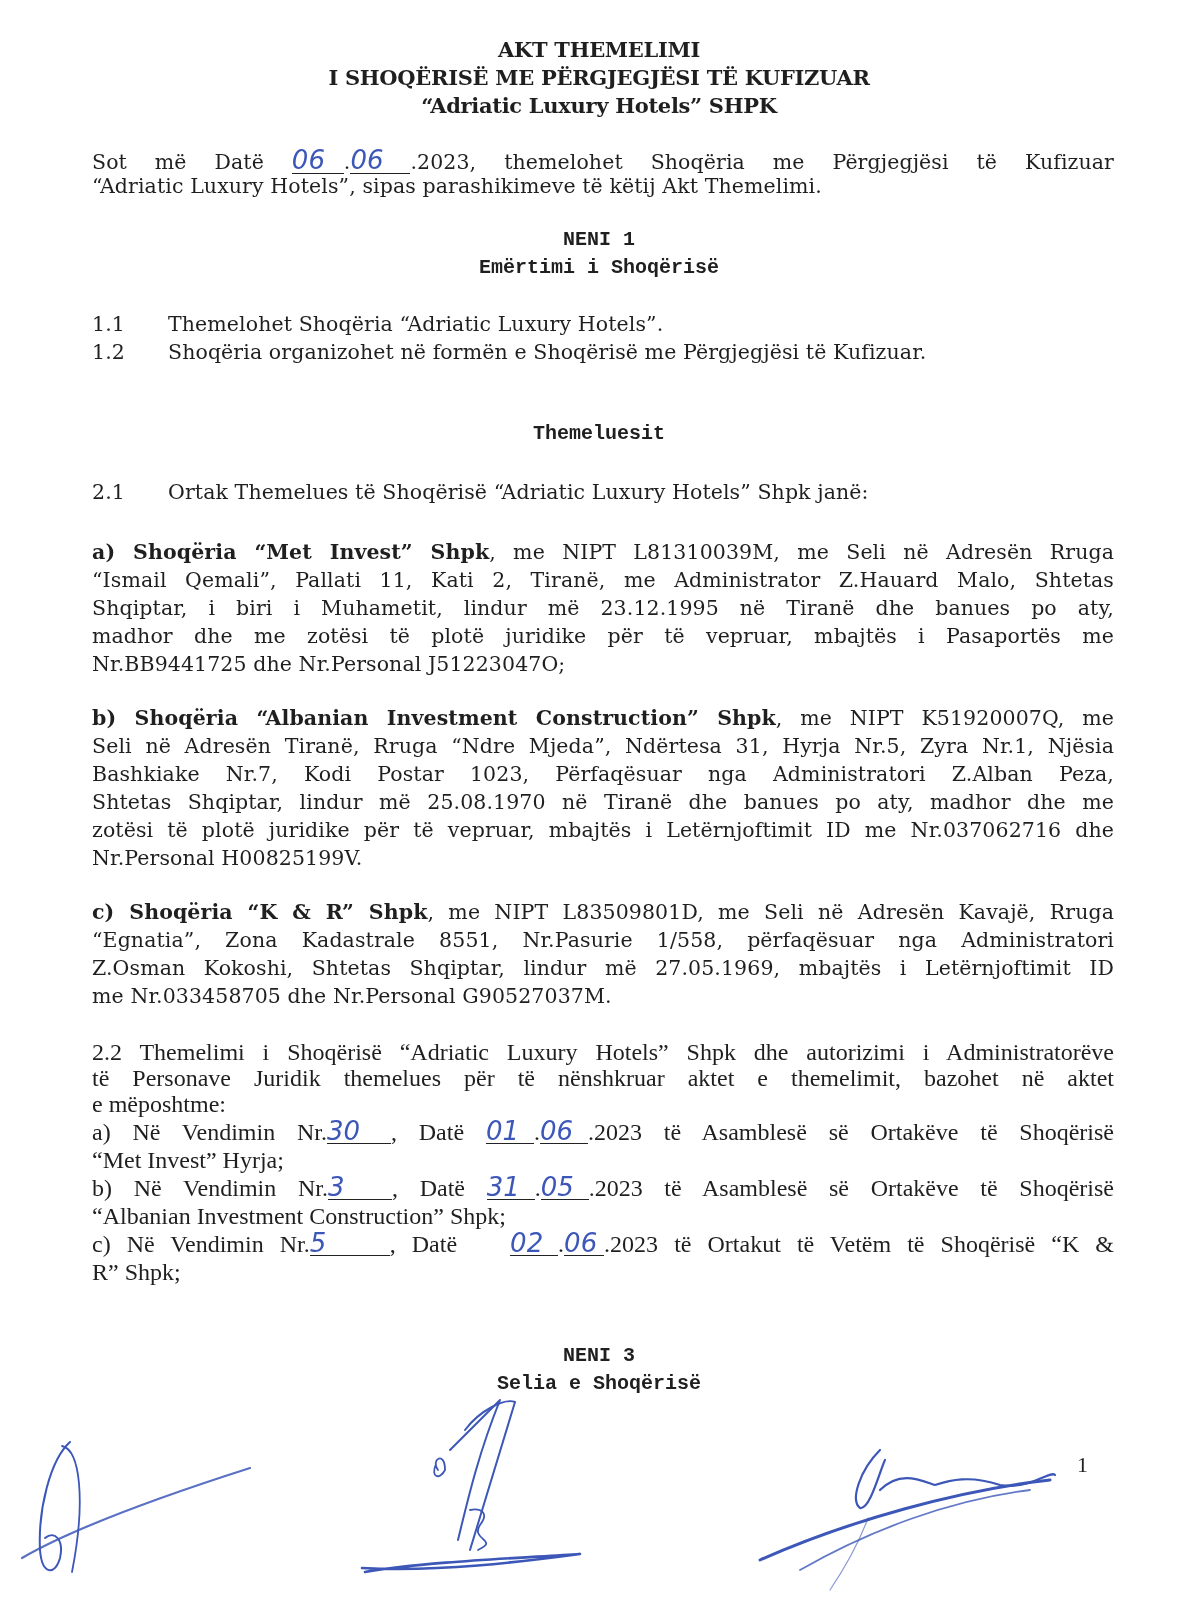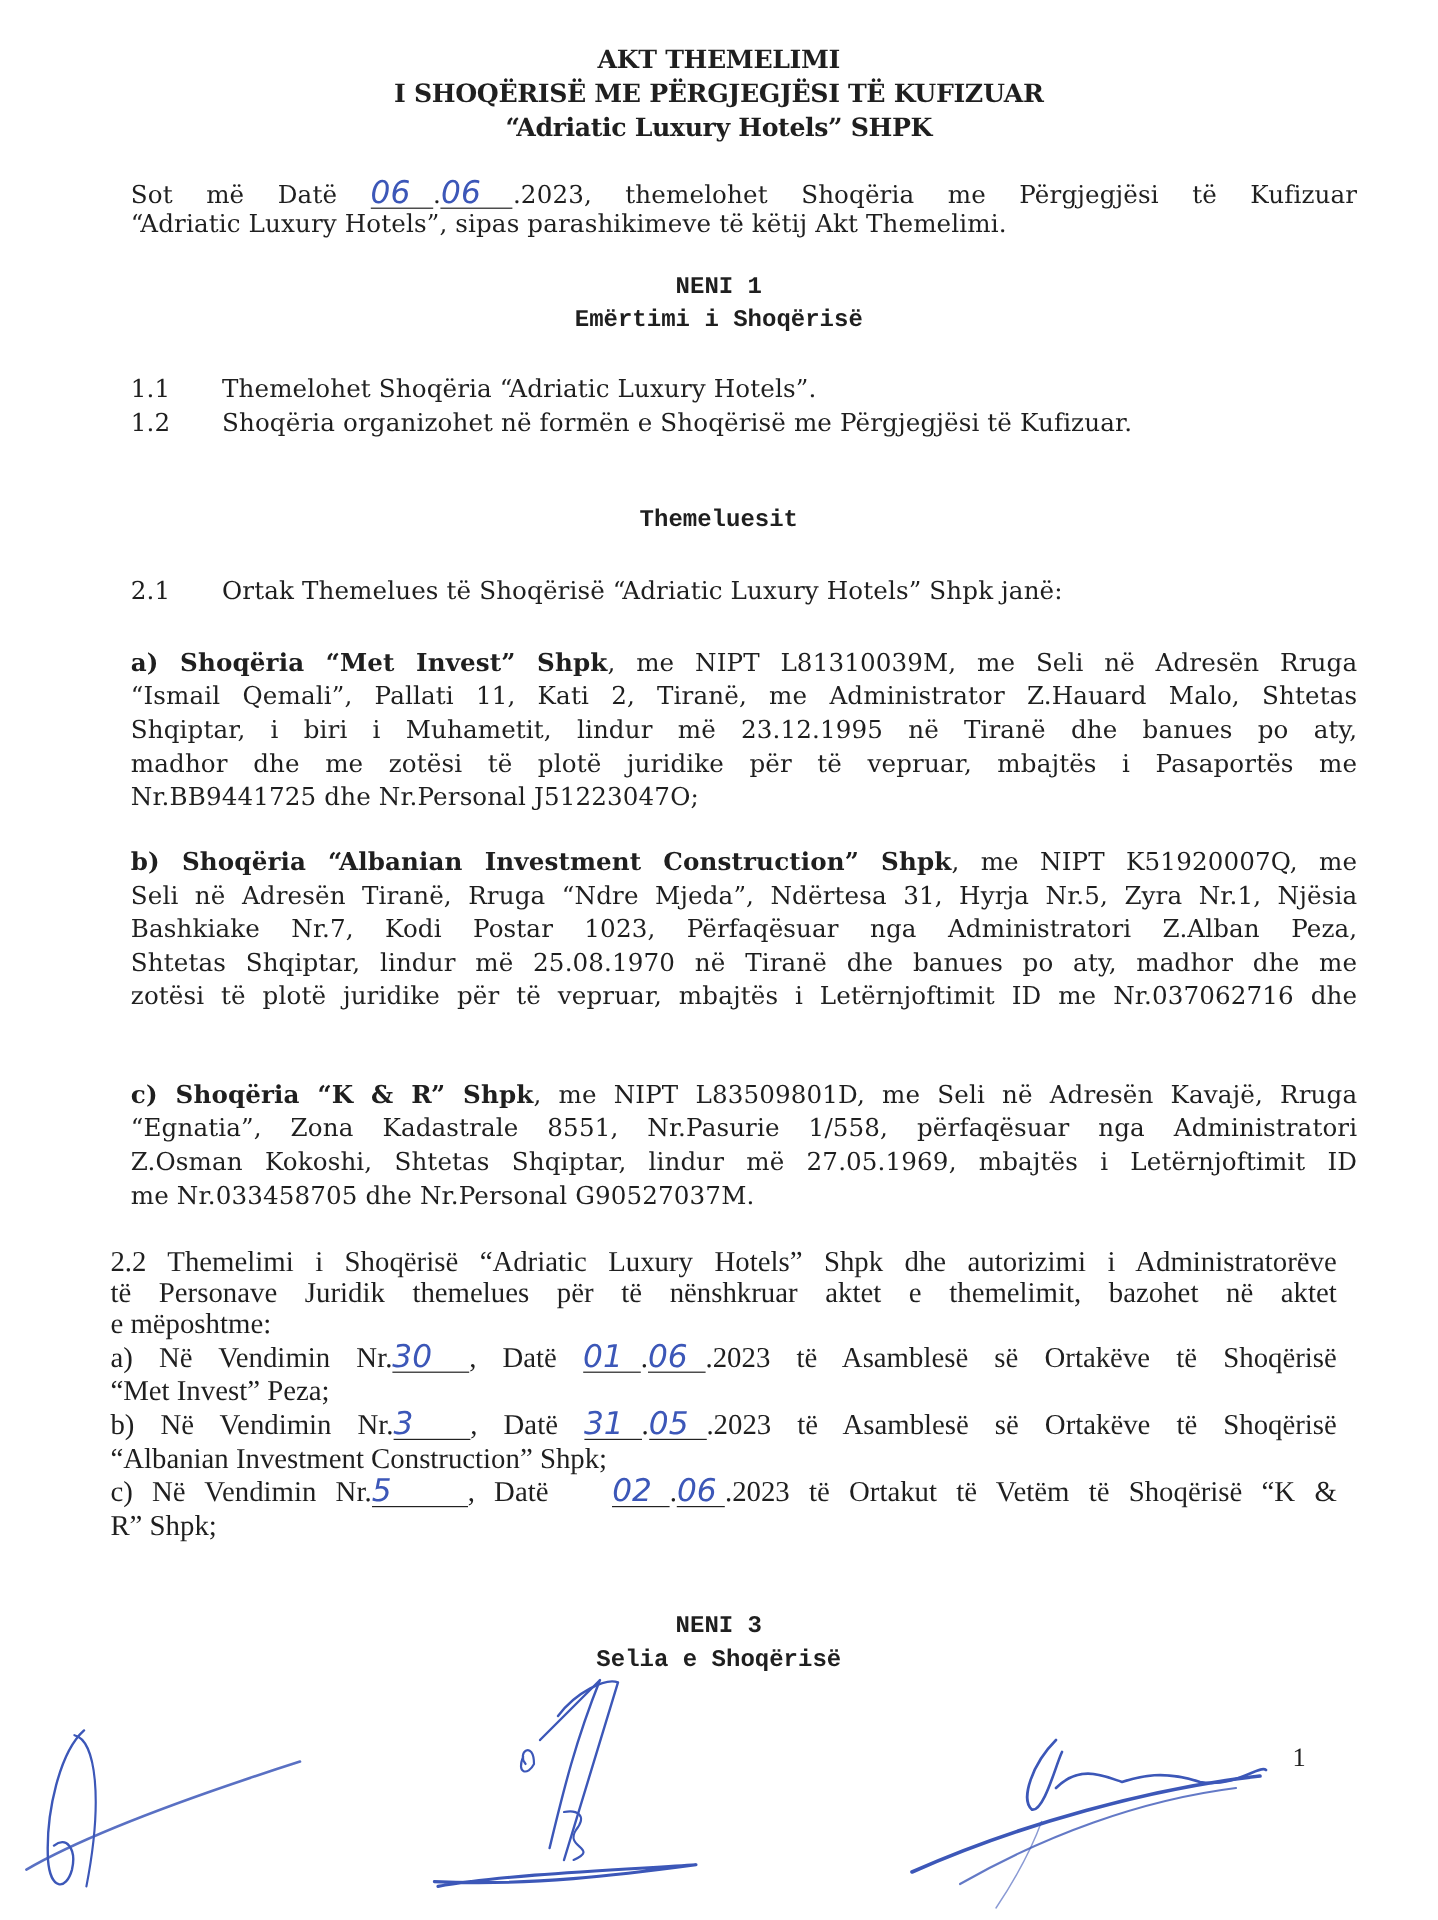--- a/index.html
+++ b/index.html
@@ -3,21 +3,21 @@
 <meta charset="utf-8">
 <style>
   html, body { margin: 0; padding: 0; background: #ffffff; }
   body { width: 1198px; height: 1600px; position: relative; overflow: hidden; color: #1f1f1f; }
   .page { position: absolute; left: 0; top: 0; width: 1198px; height: 1524px; background: #ffffff; }
   .lib { font-family: "Liberation Serif", serif; }
   .title { position: absolute; left: 0; width: 1198px; text-align: center; font-family: "DejaVu Serif", serif; font-weight: bold; font-size: 21px; line-height: 28px; letter-spacing: -0.3px; }
   .heading { position: absolute; left: 0; width: 1198px; text-align: center; font-family: Liberation Mono, monospace; font-weight: bold; font-size: 20px; line-height: 28px; }
   .line { position: absolute; left: 92px; width: 1022px; font-family: "Liberation Serif", serif; font-size: 24px; line-height: 28px; white-space: nowrap; }
   .justify { text-align: justify; text-align-last: justify; }
-  .mono-ish { font-family: "DejaVu Serif", serif; font-size: 20.5px; letter-spacing: 0.1px; margin-left: 17px; }
+  .mono-ish { font-family: "DejaVu Serif", serif; font-size: 20.5px; letter-spacing: 0.1px; }
   .num { display: inline-block; width: 76px; }
   .hand { color: #3c57b8; font-family: "DejaVu Sans", sans-serif; font-style: italic; font-weight: normal; font-size: 26px; }
   .blank { display: inline-block; border-bottom: 1.5px solid #222; text-align: center; line-height: 22px; }
   b { font-weight: bold; }
   .pageno { position: absolute; left: 1077px; top: 1452px; font-family: "Liberation Serif", serif; font-size: 22px; }
   .sig { position: absolute; }
 </style>
 </head>
 <body>
 
@@ -57,36 +57,37 @@
   <div class="line mono-ish justify" style="top:622px;">madhor dhe me zotësi të plotë juridike për të vepruar, mbajtës i Pasaportës me</div>
   <div class="line mono-ish" style="top:650px;">Nr.BB9441725 dhe Nr.Personal J51223047O;</div>
 
   <div class="line mono-ish justify" style="top:704px;">
     <b>b) Shoqëria “Albanian Investment Construction” Shpk</b><span>, me NIPT K51920007Q, me</span>
   </div>
   <div class="line mono-ish justify" style="top:732px;">Seli në Adresën Tiranë, Rruga “Ndre Mjeda”, Ndërtesa 31, Hyrja Nr.5, Zyra Nr.1, Njësia</div>
   <div class="line mono-ish justify" style="top:760px;">Bashkiake Nr.7, Kodi Postar 1023, Përfaqësuar nga Administratori Z.Alban Peza,</div>
   <div class="line mono-ish justify" style="top:788px;">Shtetas Shqiptar, lindur më 25.08.1970 në Tiranë dhe banues po aty, madhor dhe me</div>
   <div class="line mono-ish justify" style="top:816px;">zotësi të plotë juridike për të vepruar, mbajtës i Letërnjoftimit ID me Nr.037062716 dhe</div>
+  <div class="line mono-ish" style="top:844px;">Nr.Personal H00825199V.</div>
 
   <div class="line mono-ish justify" style="top:898px;">
     <b>c) Shoqëria “K &amp; R” Shpk</b><span>, me NIPT L83509801D, me Seli në Adresën Kavajë, Rruga</span>
   </div>
   <div class="line mono-ish justify" style="top:926px;">“Egnatia”, Zona Kadastrale 8551, Nr.Pasurie 1/558, përfaqësuar nga Administratori</div>
   <div class="line mono-ish justify" style="top:954px;">Z.Osman Kokoshi, Shtetas Shqiptar, lindur më 27.05.1969, mbajtës i Letërnjoftimit ID</div>
   <div class="line mono-ish" style="top:982px;">me Nr.033458705 dhe Nr.Personal G90527037M.</div>
 
   <div class="line lib justify" style="top:1038px;">2.2  Themelimi i Shoqërisë “Adriatic Luxury Hotels” Shpk dhe autorizimi i Administratorëve</div>
   <div class="line lib justify" style="top:1064px;">të Personave Juridik themelues për të nënshkruar aktet e themelimit, bazohet në aktet</div>
   <div class="line lib" style="top:1090px;">e mëposhtme:</div>
 
   <div class="line lib justify" style="top:1118px;">
     <span>a) Në Vendimin Nr.</span><span class="blank" style="width:64px;"><span class="hand">30</span></span><span>, Datë</span> <span class="blank" style="width:48px;"><span class="hand">01</span></span>.<span class="blank" style="width:48px;"><span class="hand">06</span></span><span>.2023 të Asamblesë së Ortakëve të Shoqërisë</span>
   </div>
-  <div class="line lib" style="top:1146px;">“Met Invest” Peza;</div>
+  <div class="line lib" style="top:1146px;">“Met Invest” Hyrja;</div>
 
   <div class="line lib justify" style="top:1174px;">
     <span>b) Në Vendimin Nr.</span><span class="blank" style="width:64px;"><span class="hand">3</span></span><span>, Datë</span> <span class="blank" style="width:48px;"><span class="hand">31</span></span>.<span class="blank" style="width:48px;"><span class="hand">05</span></span><span>.2023 të Asamblesë së Ortakëve të Shoqërisë</span>
   </div>
   <div class="line lib" style="top:1202px;">“Albanian Investment Construction” Shpk;</div>
 
   <div class="line lib justify" style="top:1230px;">
     <span>c) Në Vendimin Nr.</span><span class="blank" style="width:80px;"><span class="hand">5</span></span><span>, Datë</span> <span class="blank" style="width:48px;margin-left:37px;"><span class="hand">02</span></span>.<span class="blank" style="width:40px;"><span class="hand">06</span></span><span>.2023 të Ortakut të Vetëm të Shoqërisë “K &amp;</span>
   </div>
   <div class="line lib" style="top:1258px;">R” Shpk;</div>

